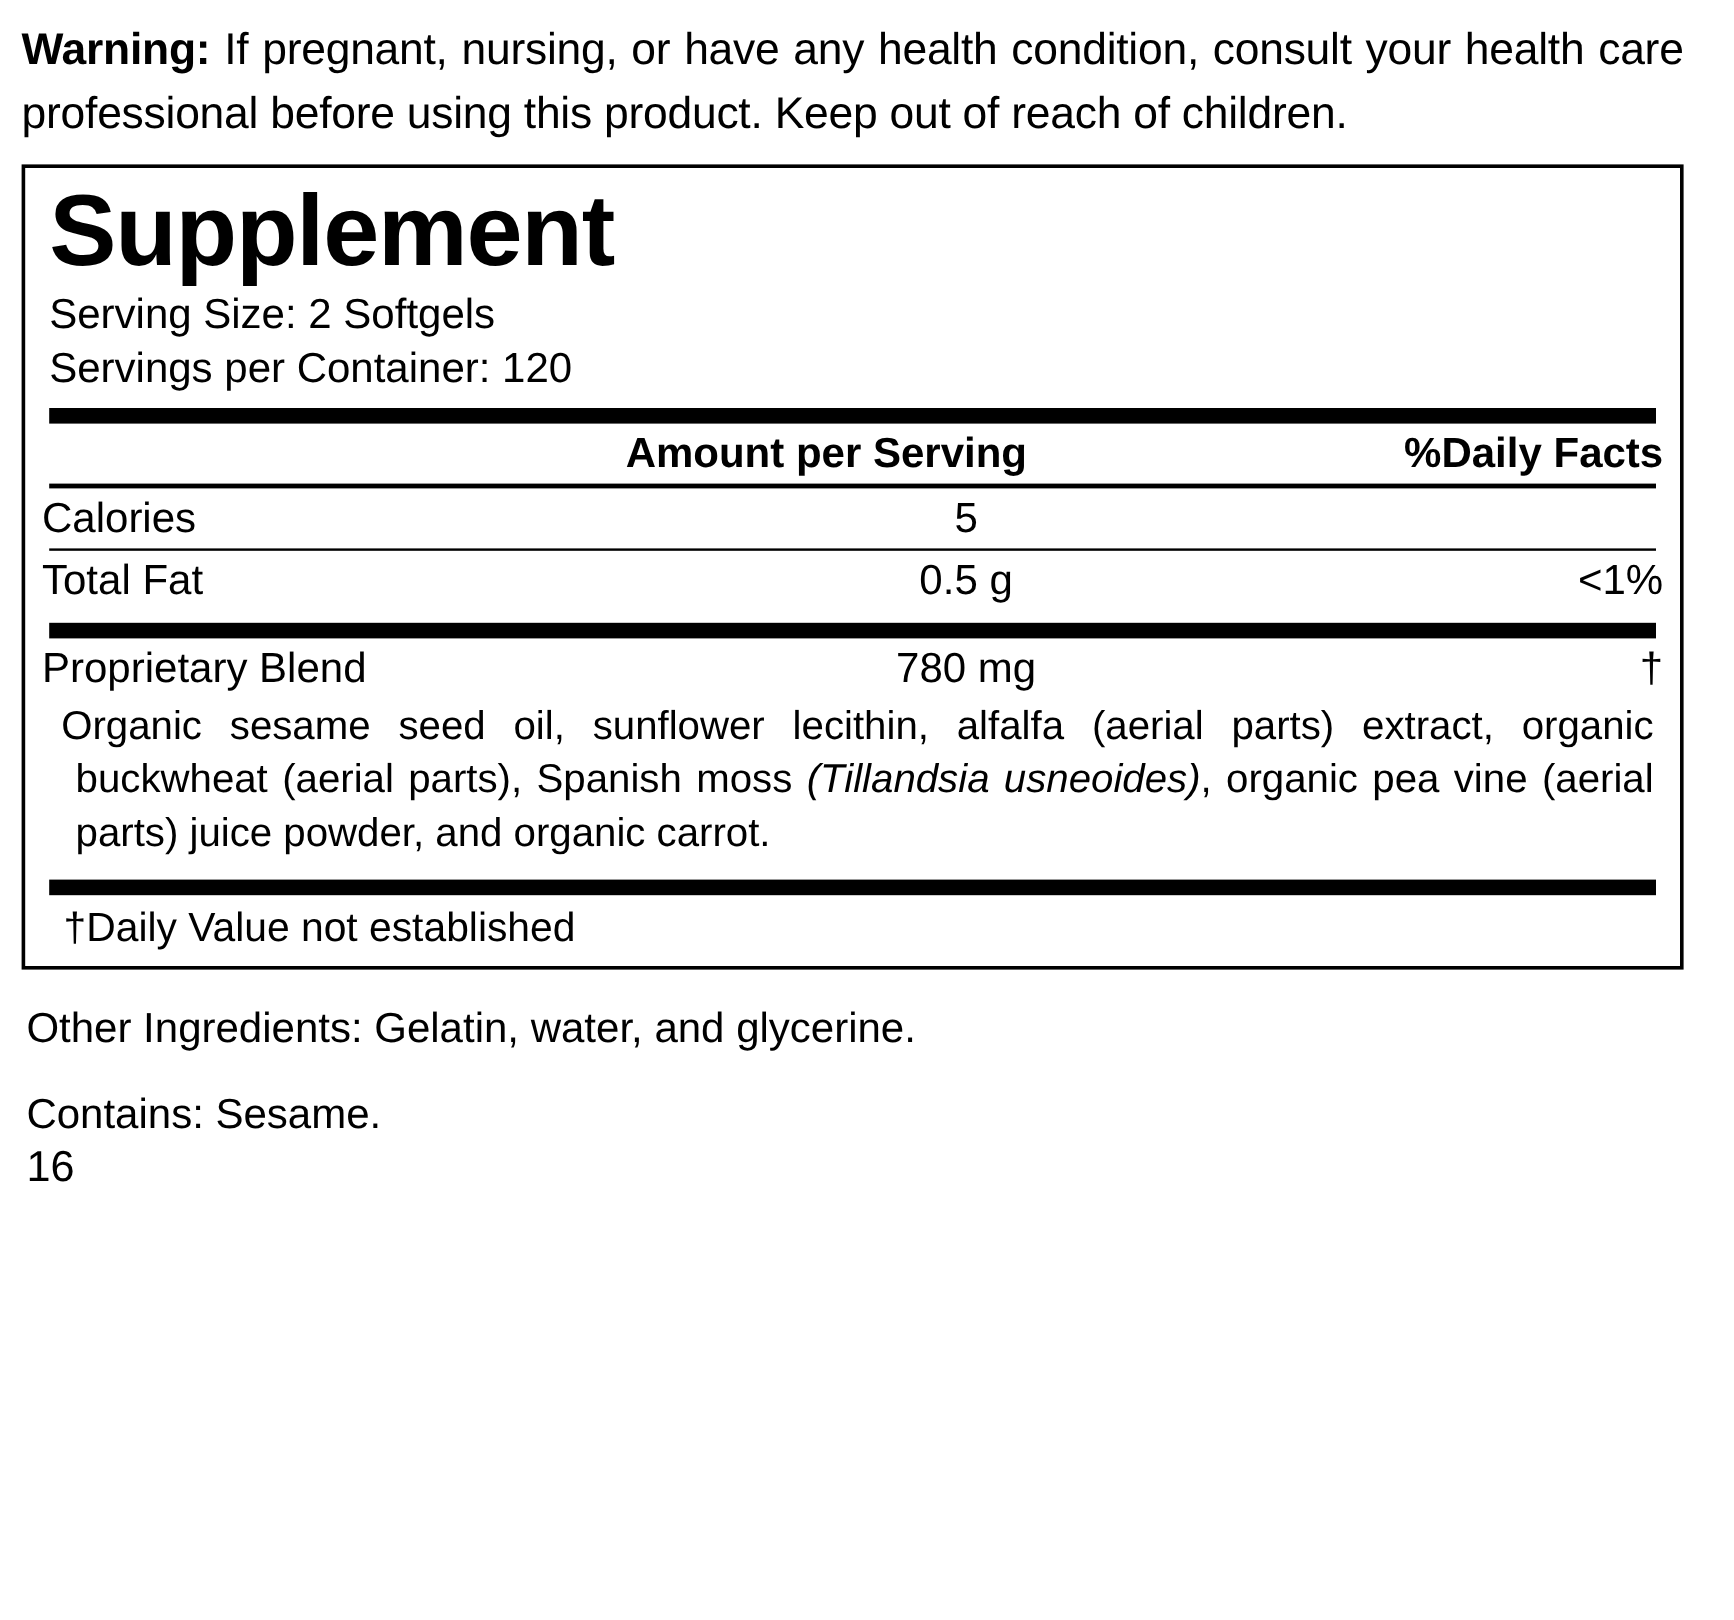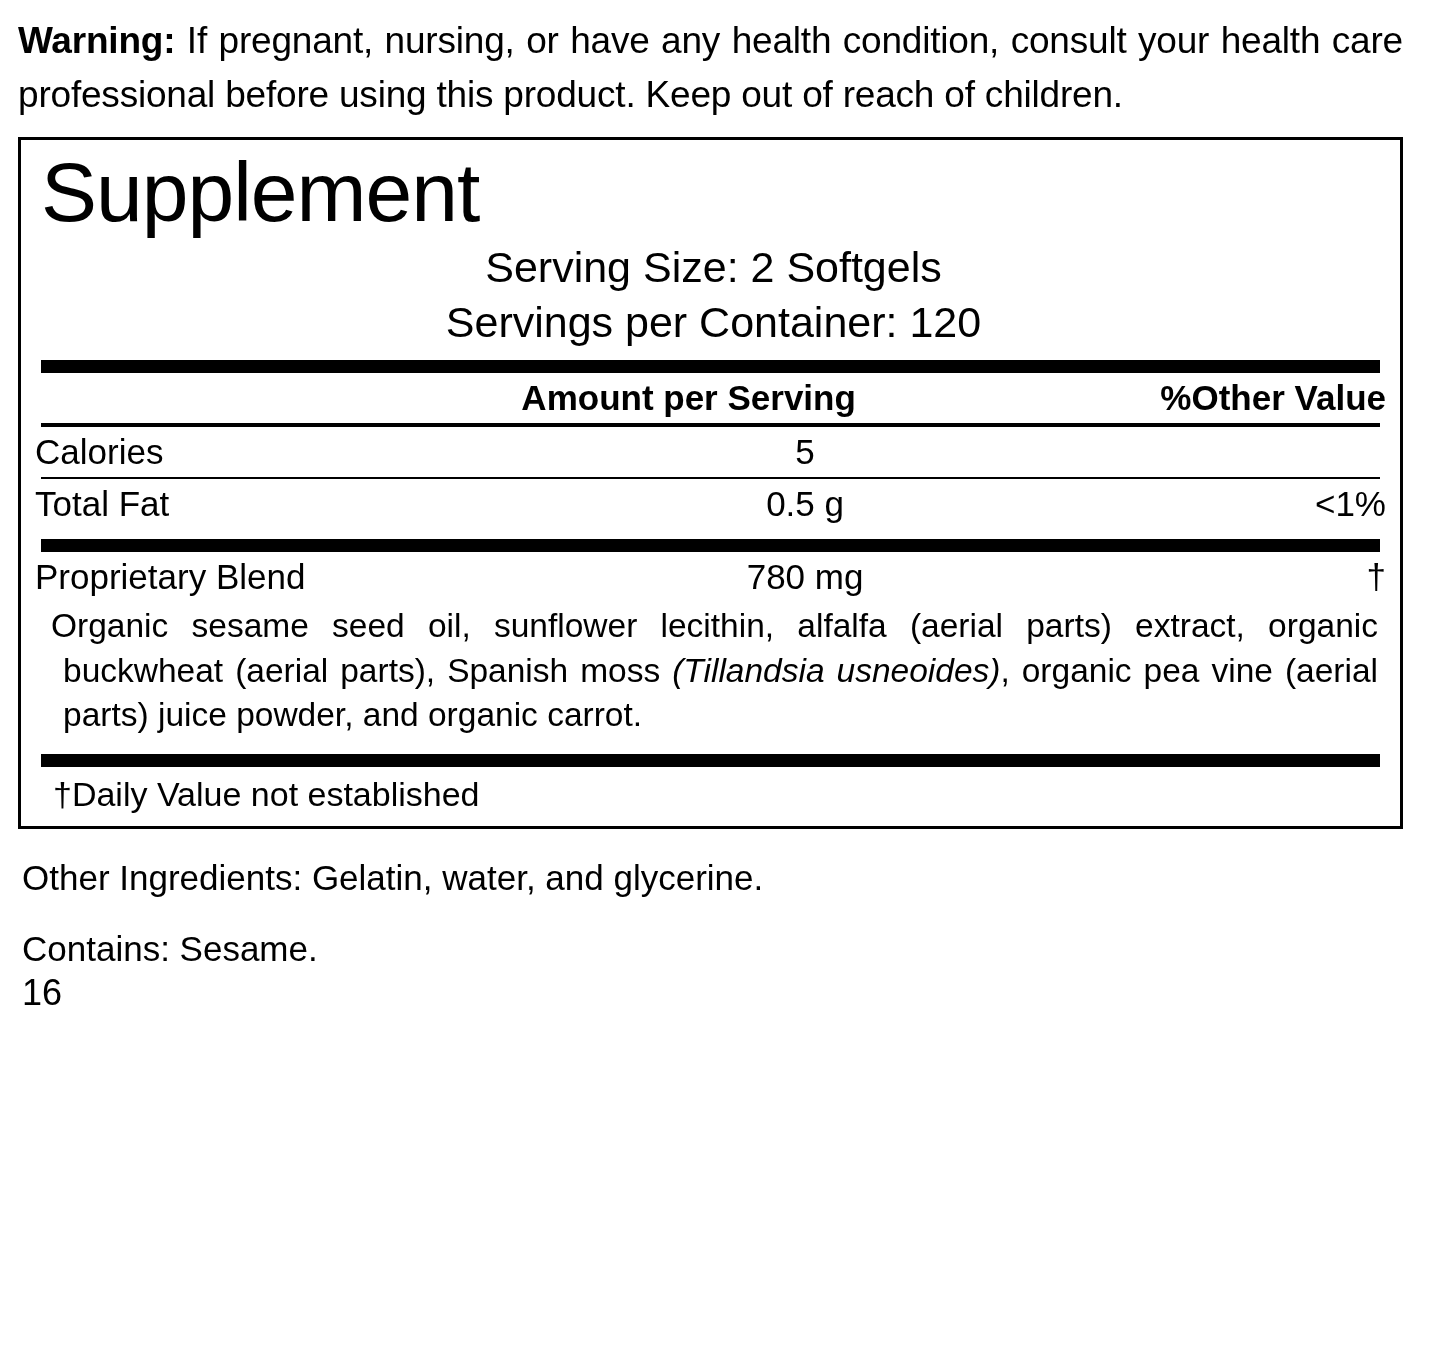--- a/index.html
+++ b/index.html
@@ -35,33 +35,32 @@
 
   
   .panel {
     border: 3px solid #000;
     margin-top: 14px;
     padding: 6px 14px 10px 14px;
     box-sizing: border-box;
   }
   .sf-title {
     font-size: 84px;
-    font-weight: normal;
+    font-weight: bold;
     line-height: 1.05;
     letter-spacing: -1px;
     white-space: nowrap;
     display: flex;
     justify-content: space-between;
     padding: 2px 6px 4px 6px;
   }
   .serving-line {
-    font-size: 43px;
+    font-size: 35px;
     line-height: 1.28;
     padding-left: 6px;
-    text-align: center;
   }
 
   .rule-thick {
     border-top: 13px solid #000;
     margin: 10px 6px 0 6px;
   }
   .rule-med {
     border-top: 4px solid #000;
     margin: 0 6px;
   }
@@ -134,21 +133,21 @@
     <div class="serving-line">Serving Size: 2 Softgels</div>
     <div class="serving-line">Servings per Container: 120</div>
 
     <div class="rule-thick"></div>
 
     <table class="sf">
       <tbody>
           <tr class="hdr">
         <td class="c-name"></td>
         <td class="c-amt">Amount per Serving</td>
-        <td class="c-dv">%Other Value</td>
+        <td class="c-dv">%Daily Facts</td>
       </tr>
     </tbody>
       </table>
 
     <div class="rule-med"></div>
 
     <table class="sf">
       <tbody>
           <tr>
         <td class="c-name">Calories</td>

